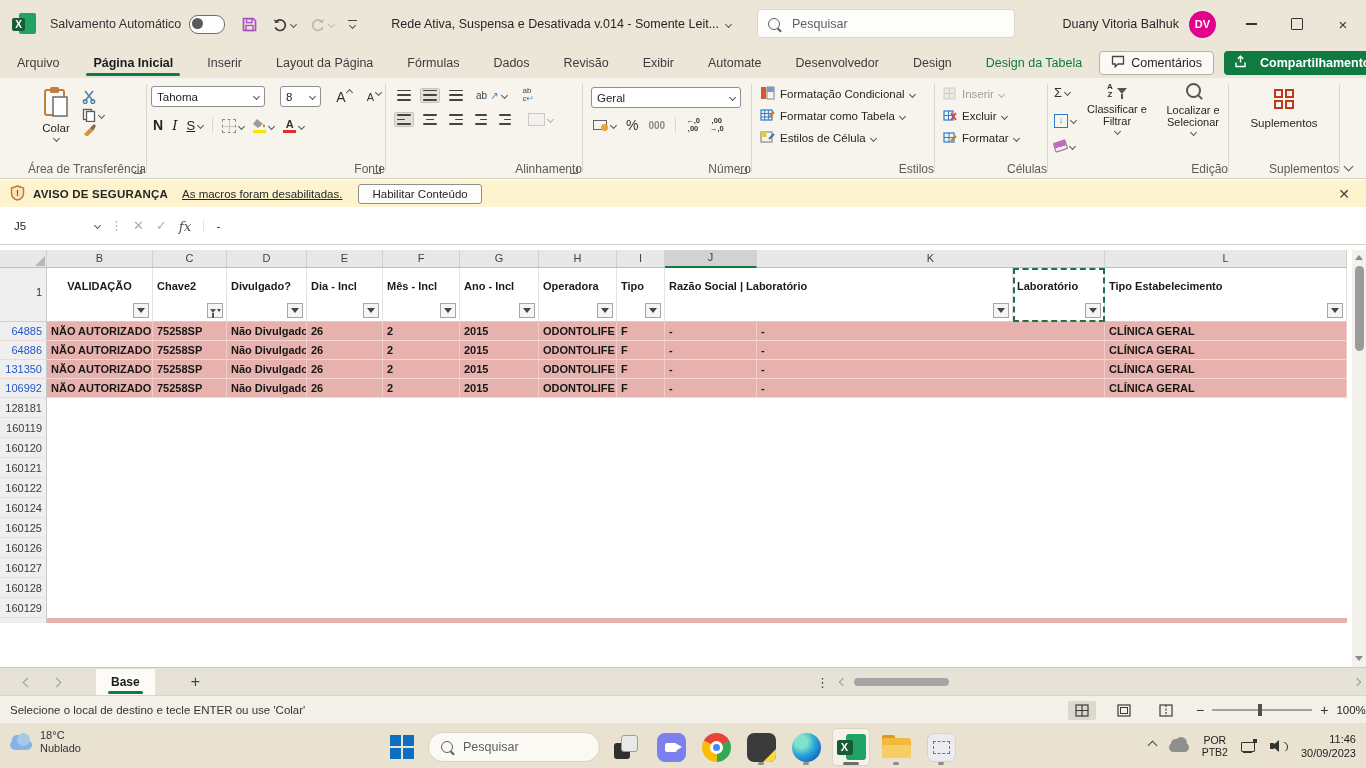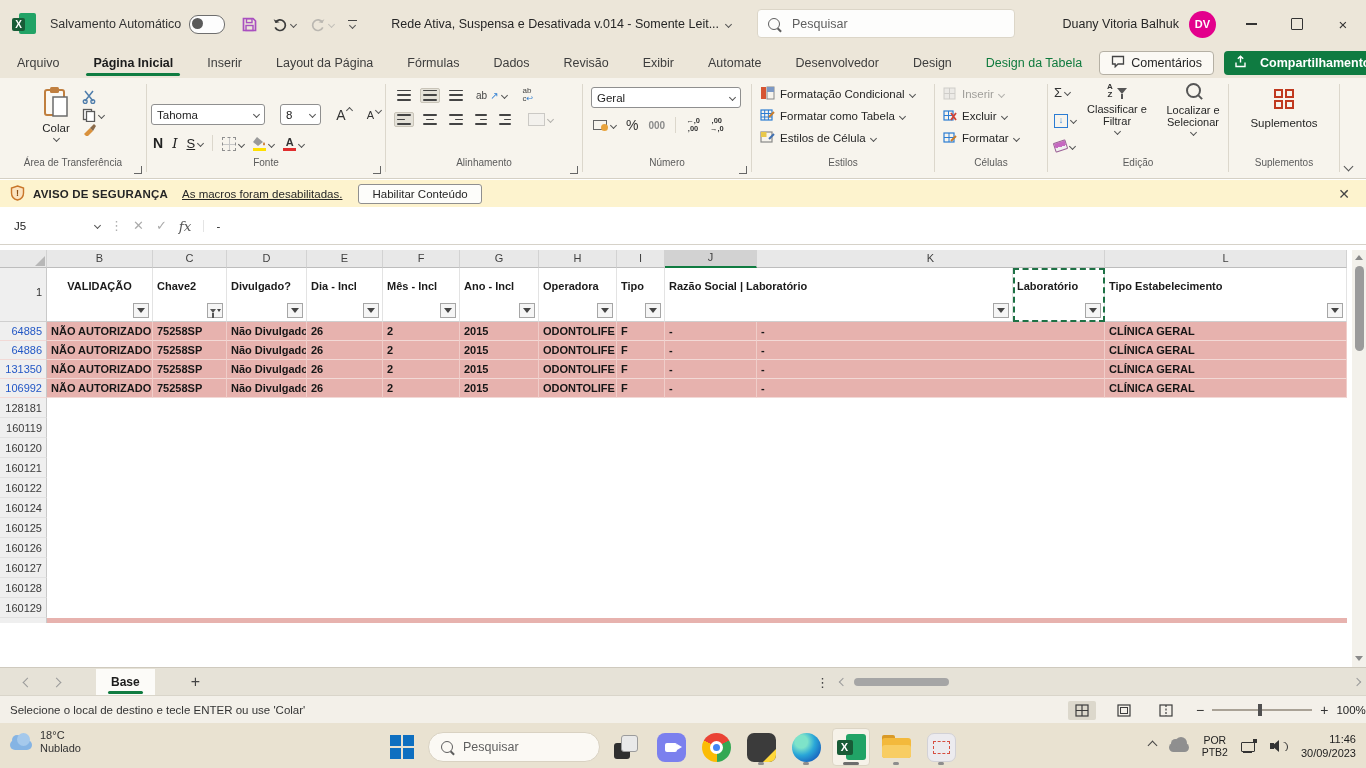--- a/index.html
+++ b/index.html
@@ -59,21 +59,21 @@
      padding:3px 11px;font-size:12.5px;color:#262626}
   .btn-share{display:flex;align-items:center;gap:13px;background:#0f7b41;color:#fff;border-radius:4px;
      padding:4px 10px;font-size:12.5px;font-weight:bold}
   .btn-share .div{width:1px;height:16px;background:rgba(255,255,255,.4)}
 
   
   #ribbonbody{left:0;top:78px;width:1366px;height:100px;background:#f7f4ed;border-bottom:1px solid #d5d0c5;
      display:flex;align-items:stretch}
   .rgrp{position:relative;flex:none;padding-top:5px;box-sizing:border-box}
   .gsep{width:1px;background:#dcd7cc;margin:6px 0 6px;flex:none}
-  .glabel{position:absolute;bottom:10px;left:0;right:0;text-align:center;font-size:10px;color:#5b5b5b}
+  .glabel{position:absolute;bottom:2px;left:0;right:0;text-align:right;font-size:12px;color:#5b5b5b}
   .launcher{position:absolute;right:4px;bottom:4px;width:7px;height:7px;border-right:1.2px solid #666;border-bottom:1.2px solid #666}
   .rbig{display:flex;flex-direction:column;align-items:center;gap:2px;font-size:11.5px;color:#262626}
   .selbox{background:#fff;border:1px solid #8f8f8f;border-radius:3px;height:21px;display:flex;align-items:center;
      font-size:11.5px;color:#222;padding:0 5px;box-sizing:border-box;justify-content:space-between}
   .ri{display:inline-flex;align-items:center;gap:3px}
   .lines{width:14px;height:11px;display:flex;flex-direction:column;justify-content:space-between}
   .lines i{display:block;height:1.6px;background:#444;border-radius:1px}
   .lines.c{align-items:center}.lines.r{align-items:flex-end}
   .lines i.s{width:60%}.lines i.f{width:100%}
   .albox{padding:2px 3px;border-radius:2px;display:inline-flex;align-items:center}
@@ -347,21 +347,21 @@
               <path d="M8 6 L12 2 L14 4 L11 9z" fill="#8a6a4a"></path>
             </svg></span>
       </div>
     </div>
     <div class="glabel"><span>Área de Transferência</span></div>
     <span class="launcher"></span>
   </div>
   <div class="gsep"></div>
 
   <div class="rgrp" style="width:238px">
-    <div class="rrow" style="gap:15px;margin:21px 4px 0">
+    <div class="rrow" style="gap:15px;margin:3px 4px 0">
       <span class="selbox" style="width:116px">
           <span>Tahoma</span>
           <span class="chv sm"></span>
         </span>
       <span class="selbox" style="width:42px">
           <span>8</span>
           <span class="chv sm"></span>
         </span>
       <span class="ri" style="font-size:14px;color:#333">A<span class="chv sm up" style="margin:-8px 0 0 -2px"></span></span>
       <span class="ri" style="font-size:11px;color:#333">A<span class="chv sm" style="margin:-8px 0 0 -1px"></span></span>

